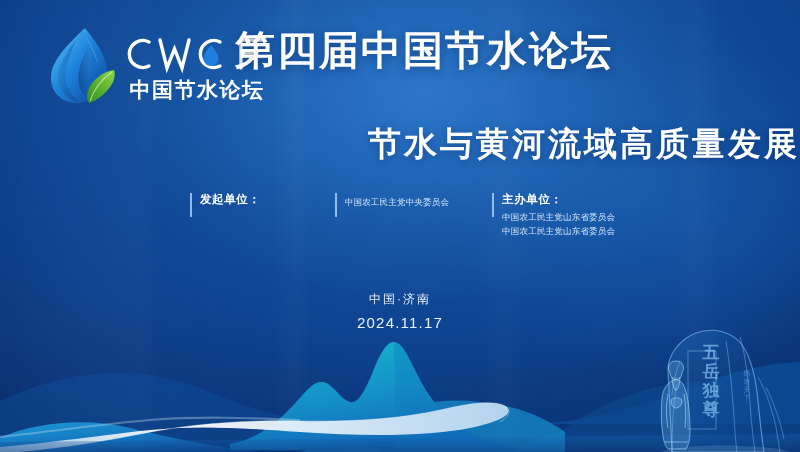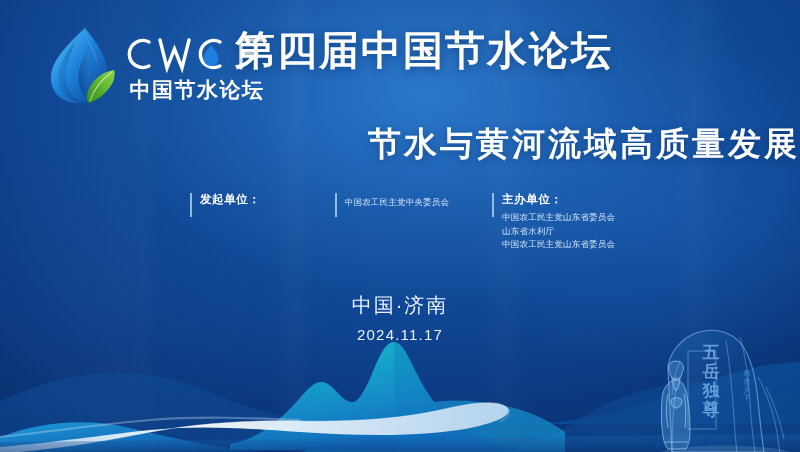--- a/index.html
+++ b/index.html
@@ -159,21 +159,21 @@
   }
 
   
   .place-date {
     position: absolute;
     left: 0; right: 0;
     top: 290px;
     text-align: center;
   }
   .place {
-    font-size: 20px;
+    font-size: 12px;
     color: #eaf2ff;
     letter-spacing: 2px;
     line-height: 1.5;
   }
   .date {
     margin-top: 4px;
     font-size: 15px;
     color: #eaf2ff;
     letter-spacing: 1.2px;
     line-height: 1.4;
@@ -327,21 +327,20 @@
     <div class="org-block b2">
       <div class="org-list">
         <div class="org-item">中国农工民主党中央委员会</div>
       </div>
     </div>
 
     <div class="org-block b3">
       <div class="org-head">主办单位：</div>
       <div class="org-list">
         <div class="org-item">中国农工民主党山东省委员会</div>
-        <div class="org-item">山东省水利厅</div>
         <div class="org-item">中国农工民主党山东省委员会</div>
       </div>
     </div>
   </div>
 
   <div class="place-date">
     <div class="place">中国·济南</div>
     <div class="date">2024.11.17</div>
   </div>
 

